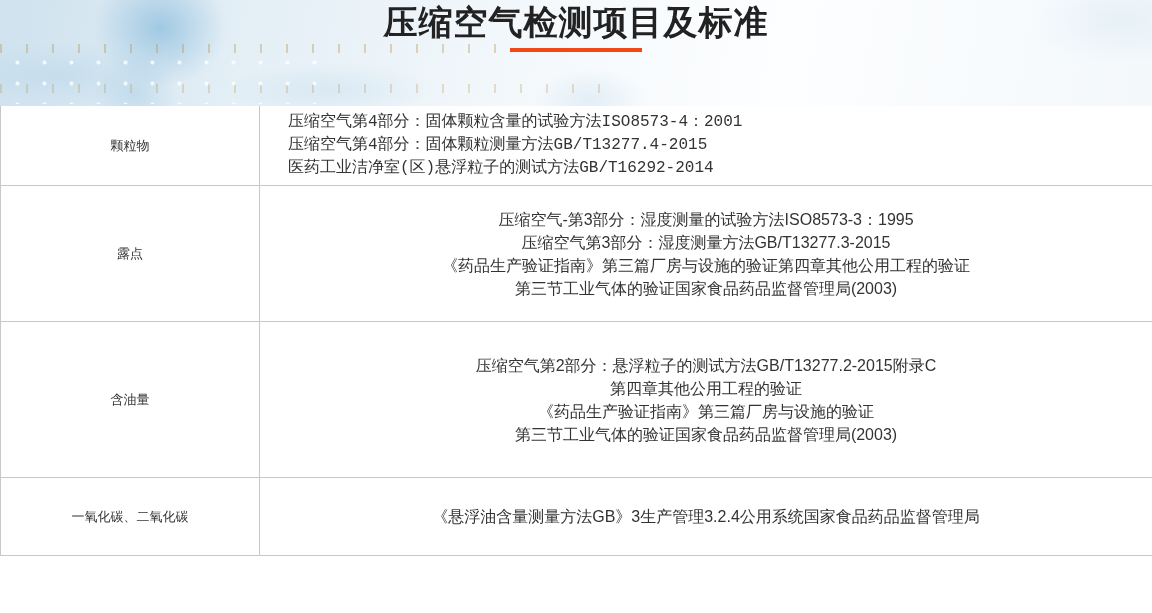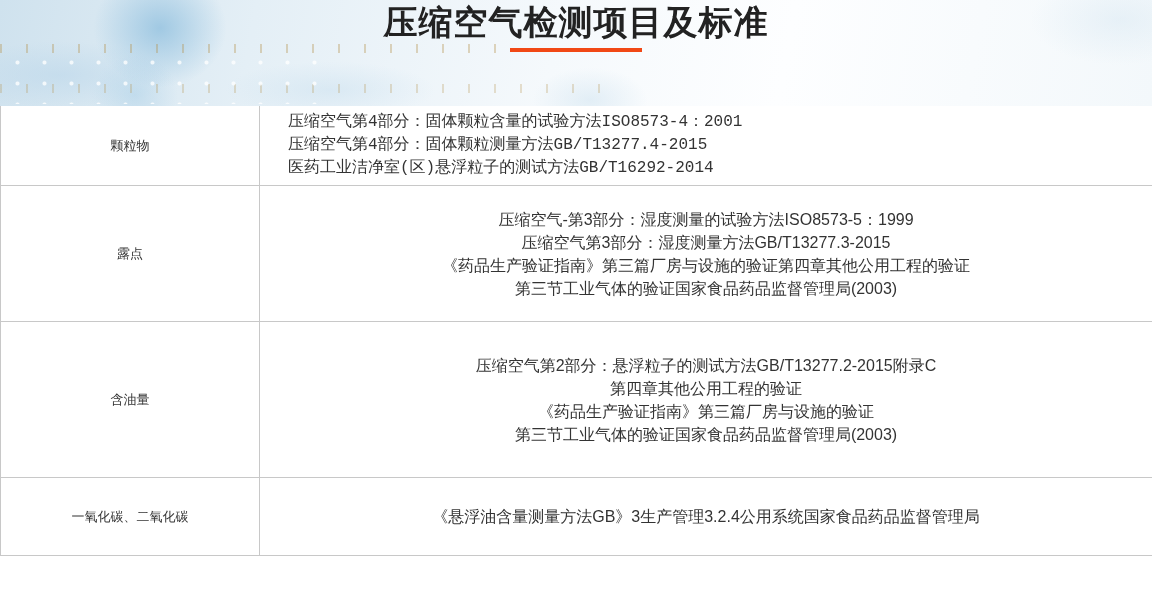--- a/index.html
+++ b/index.html
@@ -109,21 +109,21 @@
         <div class="td item-cell">颗粒物</div>
         <div class="td standards-cell align-left">
           <div class="standard-line">压缩空气第4部分：固体颗粒含量的试验方法ISO8573-4：2001</div>
           <div class="standard-line">压缩空气第4部分：固体颗粒测量方法GB/T13277.4-2015</div>
           <div class="standard-line">医药工业洁净室(区)悬浮粒子的测试方法GB/T16292-2014</div>
         </div>
       </div>
       <div class="tr">
         <div class="td item-cell">露点</div>
         <div class="td standards-cell align-center">
-          <div class="standard-line">压缩空气-第3部分：湿度测量的试验方法ISO8573-5：1999</div>
+          <div class="standard-line">压缩空气-第3部分：湿度测量的试验方法ISO8573-3：1995</div>
           <div class="standard-line">压缩空气第3部分：湿度测量方法GB/T13277.3-2015</div>
           <div class="standard-line">《药品生产验证指南》第三篇厂房与设施的验证第四章其他公用工程的验证</div>
           <div class="standard-line">第三节工业气体的验证国家食品药品监督管理局(2003)</div>
         </div>
       </div>
       <div class="tr">
         <div class="td item-cell">含油量</div>
         <div class="td standards-cell align-center">
           <div class="standard-line">压缩空气第2部分：悬浮粒子的测试方法GB/T13277.2-2015附录C</div>
           <div class="standard-line">第四章其他公用工程的验证</div>

